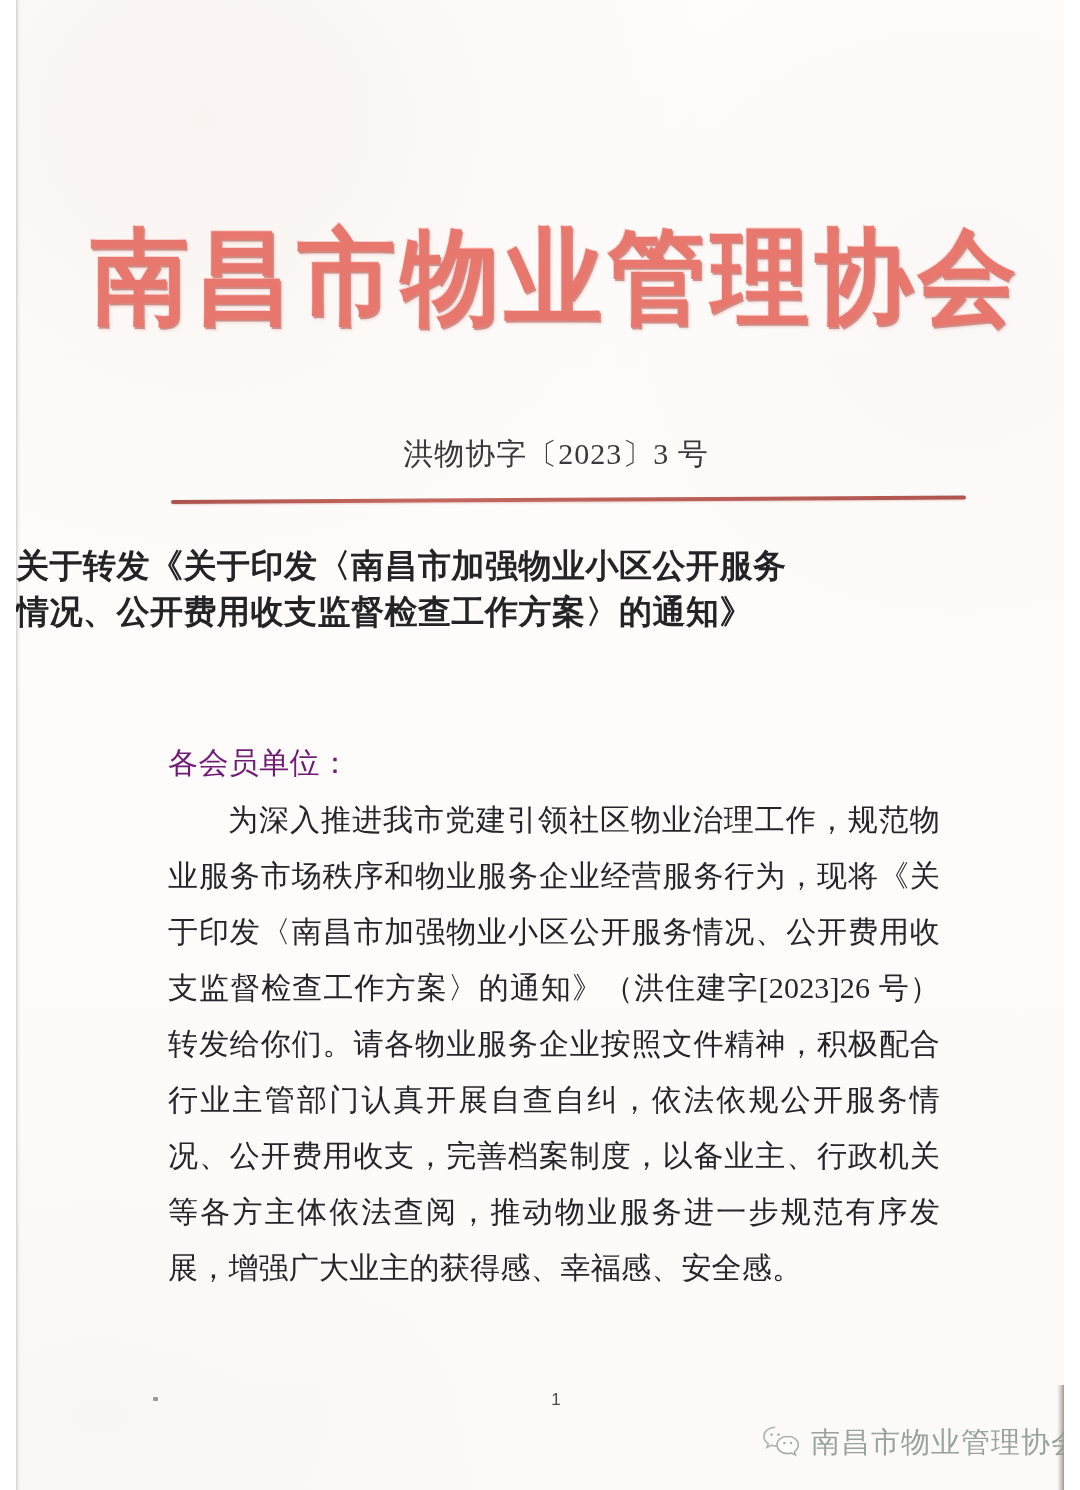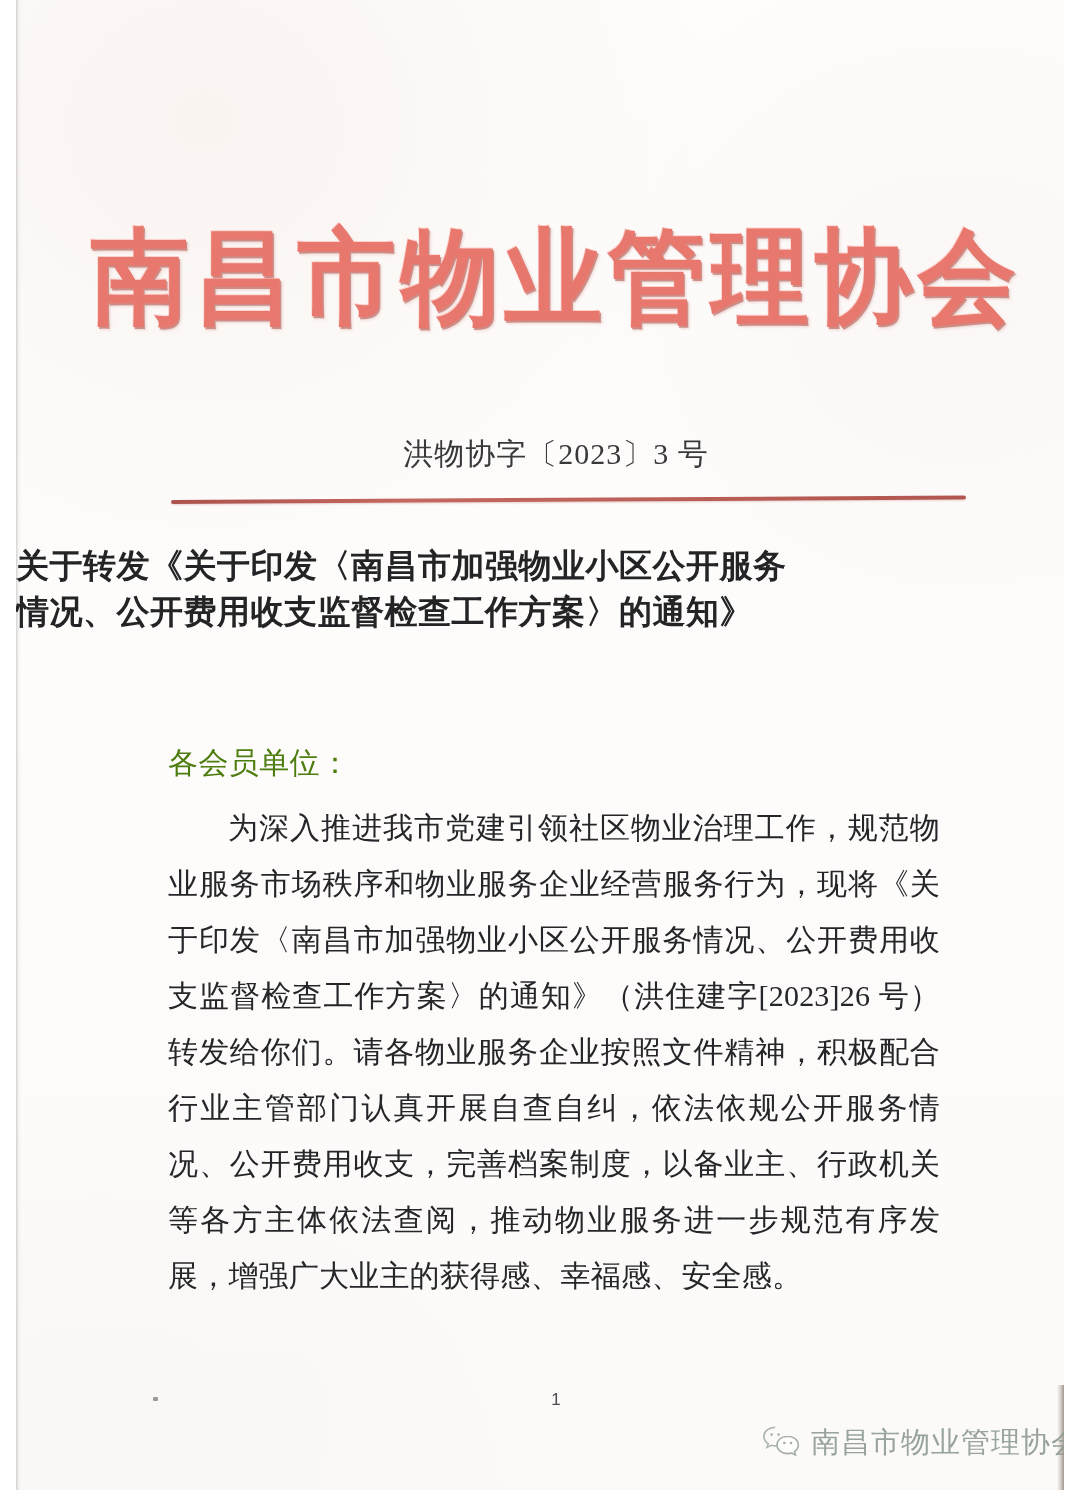--- a/index.html
+++ b/index.html
@@ -126,23 +126,23 @@
   
   .body-block {
     position: absolute;
     left: 152px;
     top: 742px;
     width: 772px;
   }
   .salutation {
     font-size: 30px;
     line-height: 42px;
-    color: #4d7c0f;
+    color: #701a75;
     letter-spacing: 0.4px;
-    margin-bottom: 16px;
+    margin-bottom: 8px;
     white-space: nowrap;
   }
   .body-paragraph {
     font-size: 30px;
     line-height: 56px;
     color: #26262a;
     text-align: justify;
     text-align-last: left;
     text-indent: 2em;
     letter-spacing: 0.2px;

